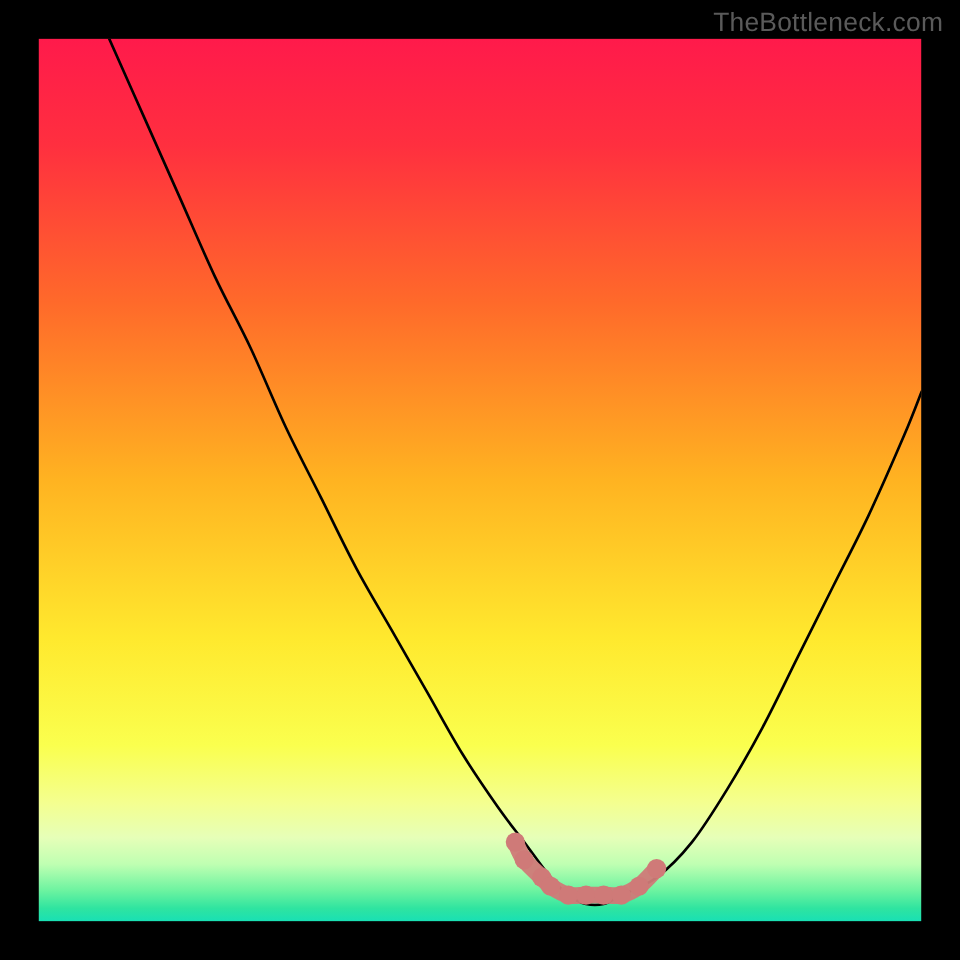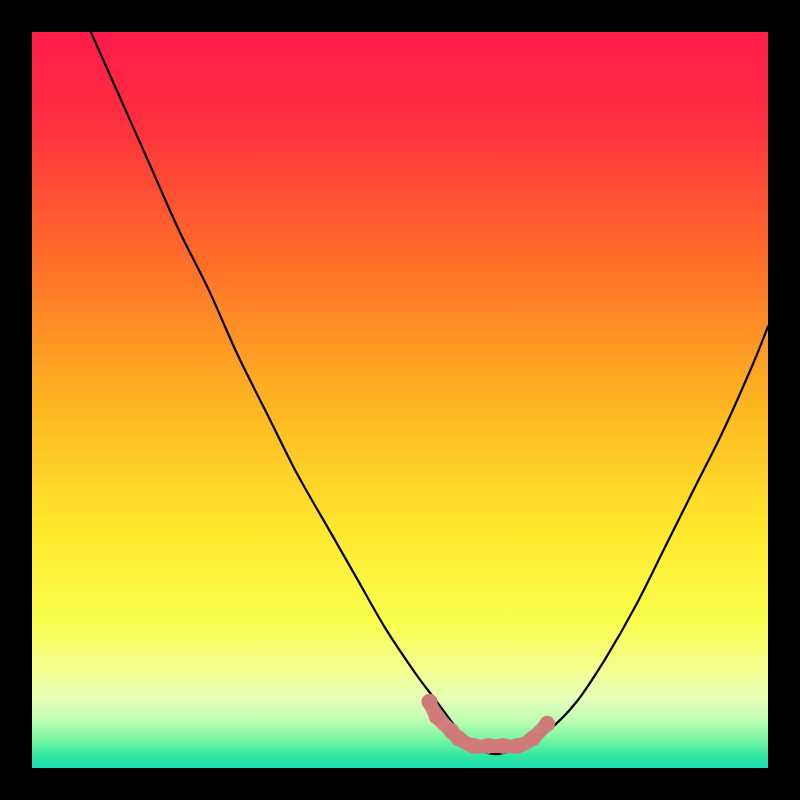--- a/index.html
+++ b/index.html
@@ -36,20 +36,21 @@
     font-weight: 400;
     letter-spacing: 0.2px;
   }
   svg { display: block; }
 </style>
 </head>
 <body>
 
 <div class="frame">
 
+  <div class="watermark">TheBottleneck.com</div>
 
   <div class="plot-area">
     <svg id="chart-svg" width="736" height="736" viewBox="0 0 736 736" preserveAspectRatio="none">
       <defs>
         <linearGradient id="bg-grad" x1="0" y1="0" x2="0" y2="1">
             <stop offset="0.00%" stop-color="#ff1a4b"></stop>
             <stop offset="12.00%" stop-color="#ff2f3f"></stop>
             <stop offset="30.00%" stop-color="#ff6a2a"></stop>
             <stop offset="50.00%" stop-color="#ffb321"></stop>
             <stop offset="68.00%" stop-color="#ffe92e"></stop>

